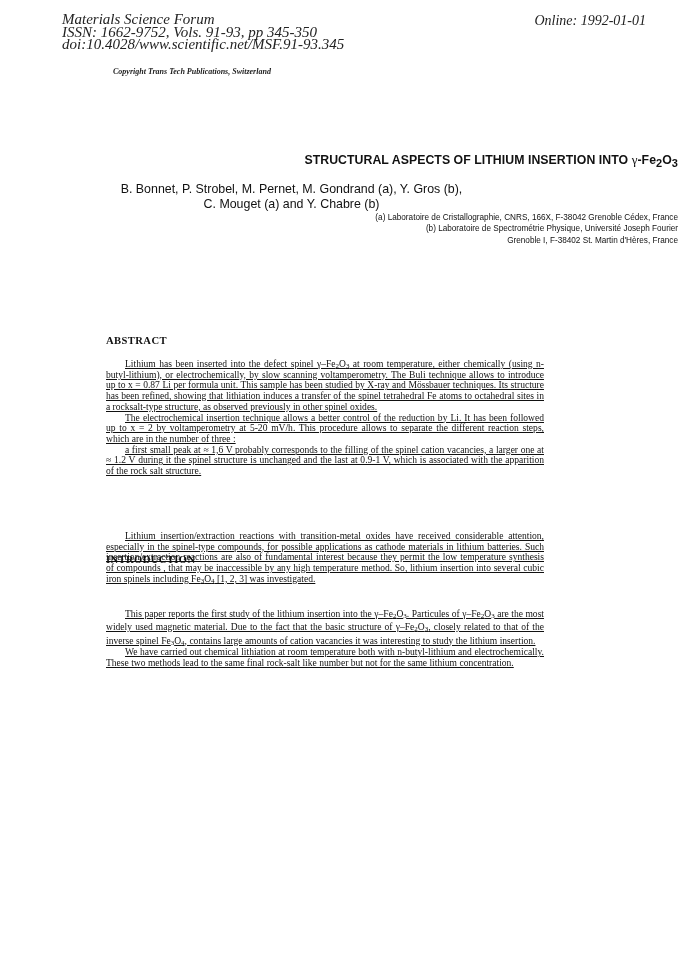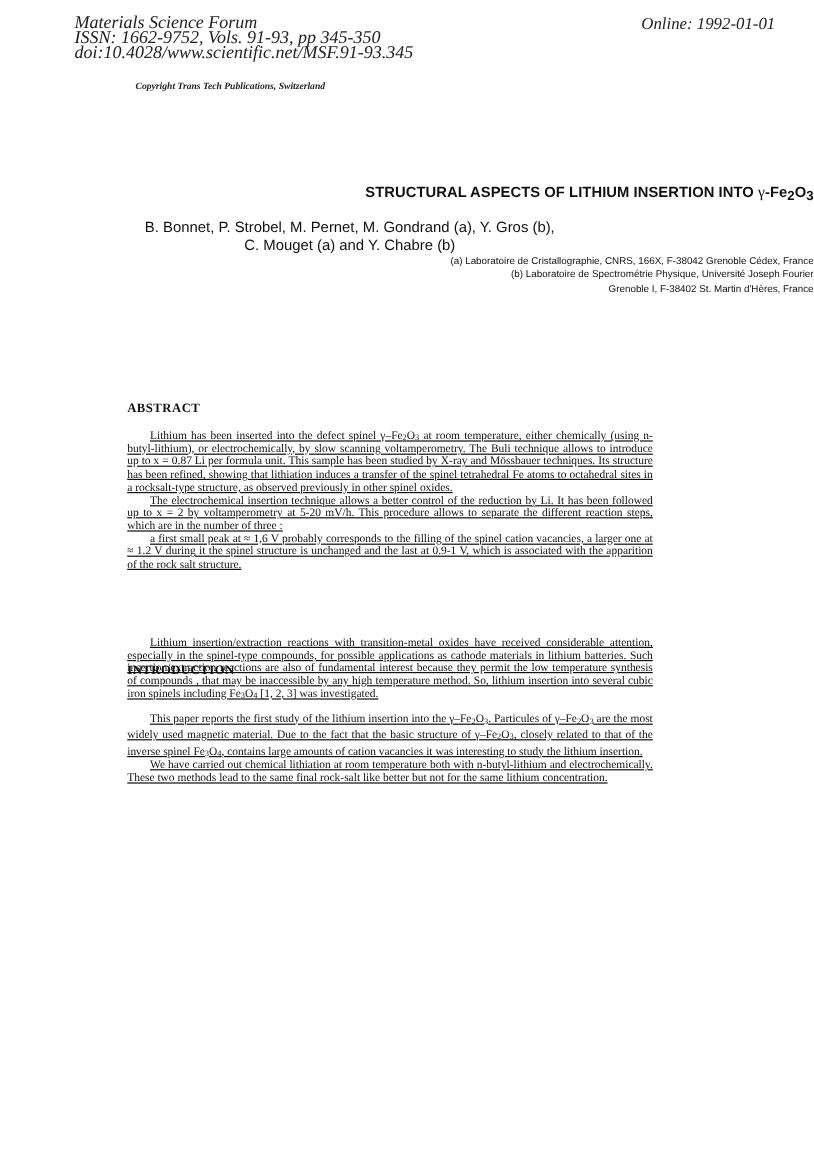--- a/index.html
+++ b/index.html
@@ -10,21 +10,21 @@
     .copyright { position: absolute; left: 113px; top: 67px; font-family: "Liberation Serif", serif; font-style: italic; font-weight: bold; font-size: 8px; color: #222; }
     .title { position: absolute; left: 0; width: 678px; top: 152px; text-align: right; font-family: "Liberation Sans", sans-serif; font-weight: bold; font-size: 12.3px; letter-spacing: 0.05px; }
     .title .gamma { font-family: "Liberation Serif", serif; font-weight: normal; font-size: 13px; }
     .title sub { font-size: 11px; vertical-align: -3px; }
     .authors { position: absolute; left: 0; width: 583px; top: 182px; text-align: center; font-family: "Liberation Sans", sans-serif; font-size: 12.4px; line-height: 15px; }
     .affils { position: absolute; left: 0; width: 678px; top: 212px; text-align: right; font-family: "Liberation Sans", sans-serif; font-size: 8.2px; line-height: 11.4px; }
     .section-head { position: absolute; left: 106px; font-family: "Liberation Serif", serif; font-weight: bold; font-size: 10.6px; letter-spacing: 0.4px; }
     .body-text { position: absolute; left: 106px; width: 438px; font-family: "Liberation Serif", serif; font-size: 9.55px; line-height: 10.7px; text-align: justify; }
     .body-text p { margin: 0; text-indent: 0; }
     .body-text p.ind { text-indent: 19px; text-decoration: underline; }
-    .body-text p.gap { margin-top: 8px; }
+    .body-text p.gap { margin-top: 22px; }
     .body-text sub { font-size: 7px; vertical-align: -1px; line-height: 0; }
   </style>
 </head>
 <body>
 
 <div class="header-meta">
   <div>Materials Science Forum</div>
   <div>ISSN: 1662-9752, Vols. 91-93, pp 345-350</div>
   <div>doi:10.4028/www.scientific.net/MSF.91-93.345</div>
 </div>
@@ -48,14 +48,14 @@
 <div class="body-text" style="top:359px;">
   <p class="ind"><span>Lithium has been inserted into the defect spinel γ–Fe</span><sub>2</sub><span>O</span><sub>3</sub><span> at room temperature, either chemically (using n-butyl-lithium), or electrochemically, by slow scanning voltamperometry. The Buli technique allows to introduce up to x = 0.87 Li per formula unit. This sample has been studied by X-ray and Mössbauer techniques. Its structure has been refined, showing that lithiation induces a transfer of the spinel tetrahedral Fe atoms to octahedral sites in a rocksalt-type structure, as observed previously in other spinel oxides.</span></p>
   <p class="ind">The electrochemical insertion technique allows a better control of the reduction by Li. It has been followed up to x = 2 by voltamperometry at 5-20 mV/h. This procedure allows to separate the different reaction steps, which are in the number of three :</p>
   <p class="ind">a first small peak at ≈ 1,6 V probably corresponds to the filling of the spinel cation vacancies, a larger one at ≈ 1.2 V during it  the spinel structure is unchanged and the last at 0.9-1 V, which is associated with the apparition of the rock salt structure.</p>
 </div>
 
 <div class="section-head" style="top:507px;margin-top:47px;">INTRODUCTION</div>
 <div class="body-text" style="top:531px;">
   <p class="ind"><span>Lithium insertion/extraction reactions with transition-metal oxides have received considerable attention, especially in the spinel-type compounds, for possible applications as cathode materials in lithium batteries. Such insertion/extraction reactions are also of fundamental interest because they permit the low temperature synthesis of compounds , that may be inaccessible by any high temperature method. So, lithium insertion into several cubic iron spinels including Fe</span><sub>3</sub><span>O</span><sub>4</sub><span> [1, 2, 3] was investigated.</span></p>
   <p class="ind gap" style="line-height:13.5px;"><span>This paper reports the first study of the lithium insertion into the γ–Fe</span><sub>2</sub><span>O</span><sub>3</sub><span>. Particules of γ–Fe</span><sub>2</sub><span>O</span><sub>3</sub><span> are the most widely used magnetic material. Due to the fact that the basic structure of γ–Fe</span><sub>2</sub><span>O</span><sub>3</sub><span>, closely related to that of the inverse spinel Fe</span><sub>3</sub><span>O</span><sub>4</sub><span>, contains large amounts of cation  vacancies it was interesting to study the lithium insertion.</span></p>
-  <p class="ind">We have carried out chemical lithiation at room temperature both with n-butyl-lithium and electrochemically. These two methods lead to the same final rock-salt like better but not for the same lithium concentration.</p>
+  <p class="ind">We have carried out chemical lithiation at room temperature both with n-butyl-lithium and electrochemically. These two methods lead to the same final rock-salt like number but not for the same lithium concentration.</p>
 </div>
 
 </body></html>

